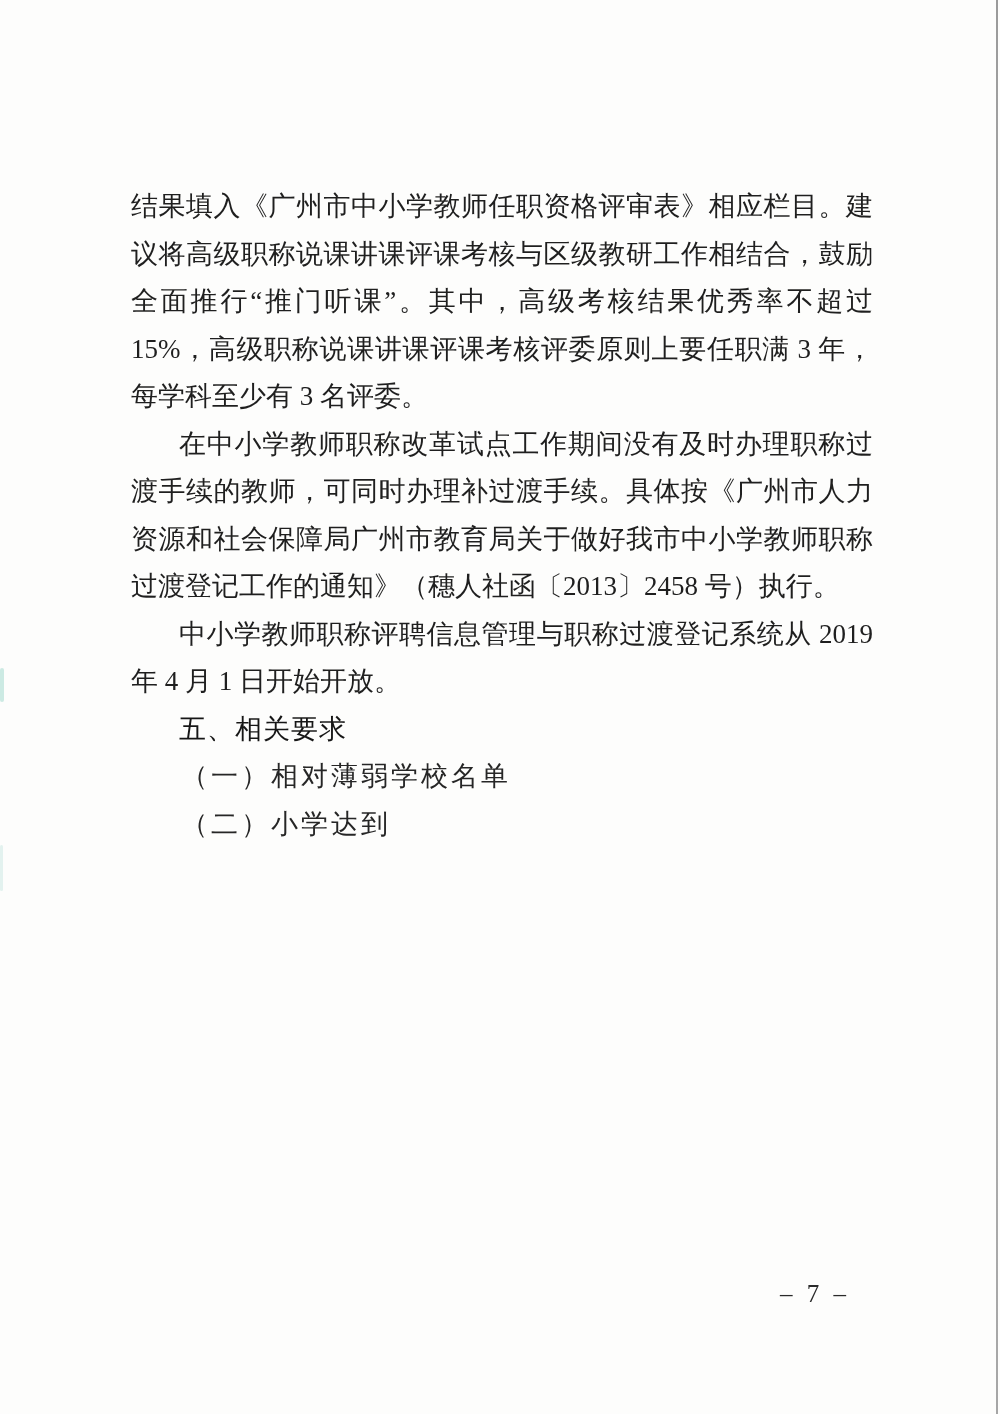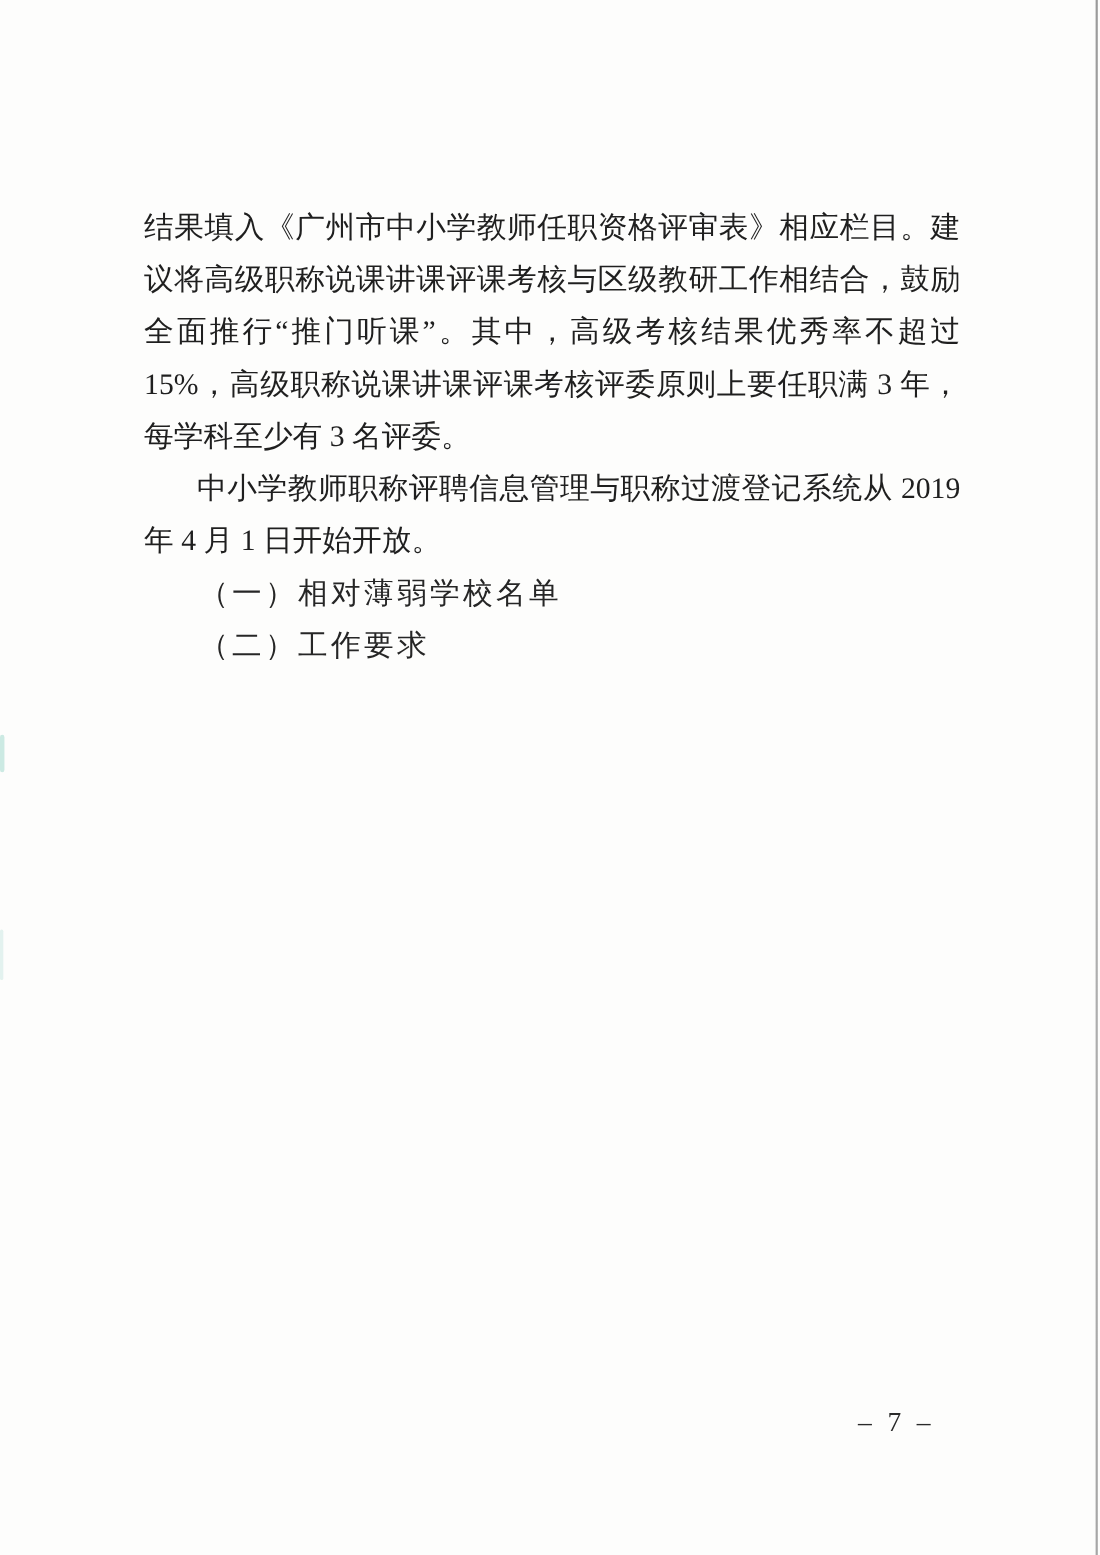--- a/index.html
+++ b/index.html
@@ -90,28 +90,30 @@
 </head>
 <body>
 
 <div class="page">
 
   <div class="content">
 
     <p class="noindent">结果填入《广州市中小学教师任职资格评审表》相应栏目。建议将高级职称说课讲课评课考核与区级教研工作相结合，鼓励全面推行“推门听课”。其中，高级考核结果优秀率不超过 15%，高级职称说课讲课评课考核评委原则上要任职满 3 年，每学科至少有 3 名评委。</p>
 
 
+    <p class="ind">在中小学教师职称改革试点工作期间没有及时办理职称过渡手续的教师，可同时办理补过渡手续。具体按《广州市人力资源和社会保障局广州市教育局关于做好我市中小学教师职称过渡登记工作的通知》（穗人社函〔2013〕2458 号）执行。</p>
 
     <p class="ind">中小学教师职称评聘信息管理与职称过渡登记系统从 2019 年 4 月 1 日开始开放。</p>
 
+    <h2 class="hei">五、相关要求</h2>
 
     <h3 class="kai">（一）相对薄弱学校名单</h3>
 
 
-    <h3 class="kai">（二）工作要求</h3>
+    <h3 class="kai">（二）小学达到</h3>
 
 
   </div>
 
   <div class="footer-page-num">– 7 –</div>
 
   <div class="edge-line-right"></div>
   <div class="artifact-teal-1"></div>
   <div class="artifact-teal-2"></div>
 

